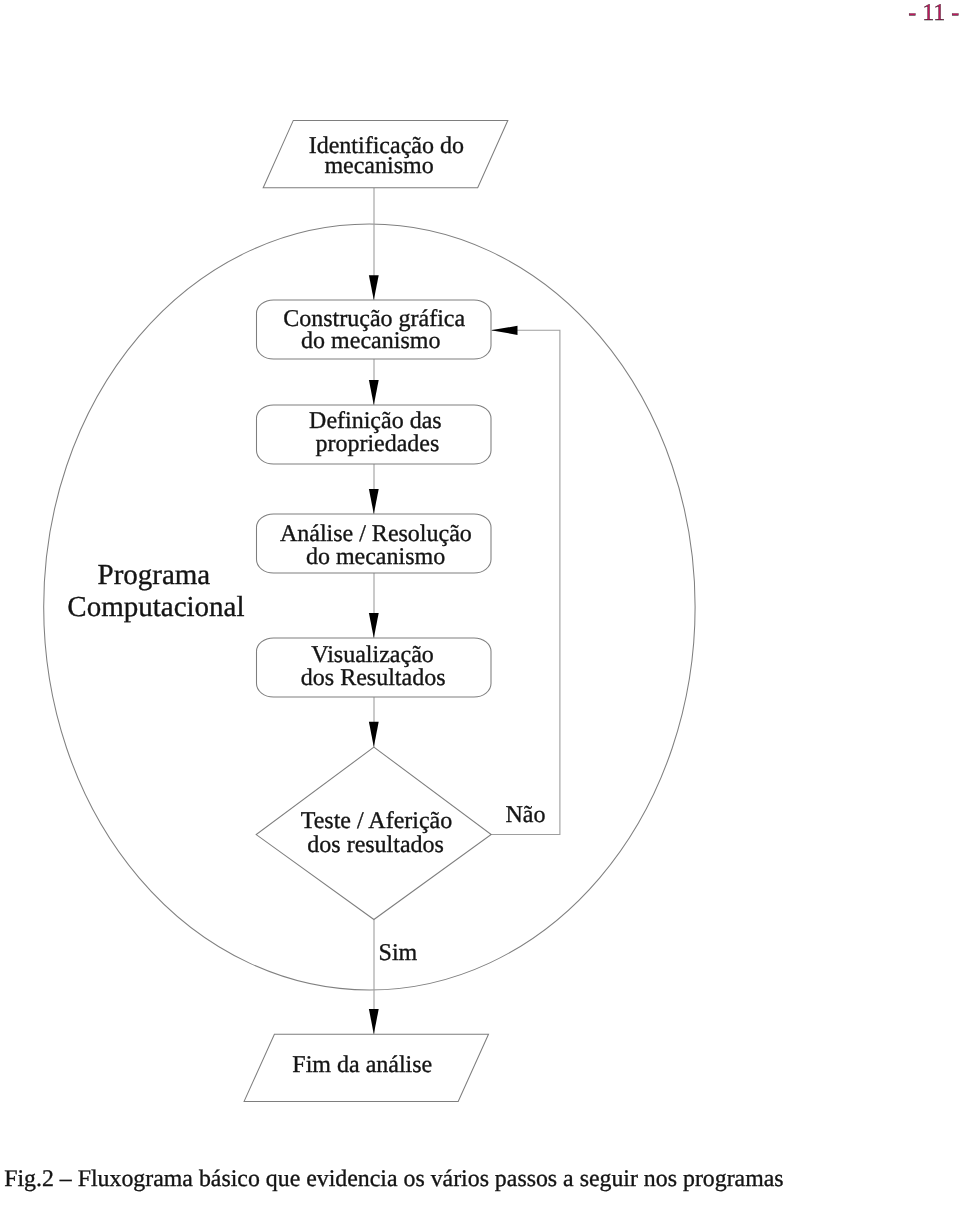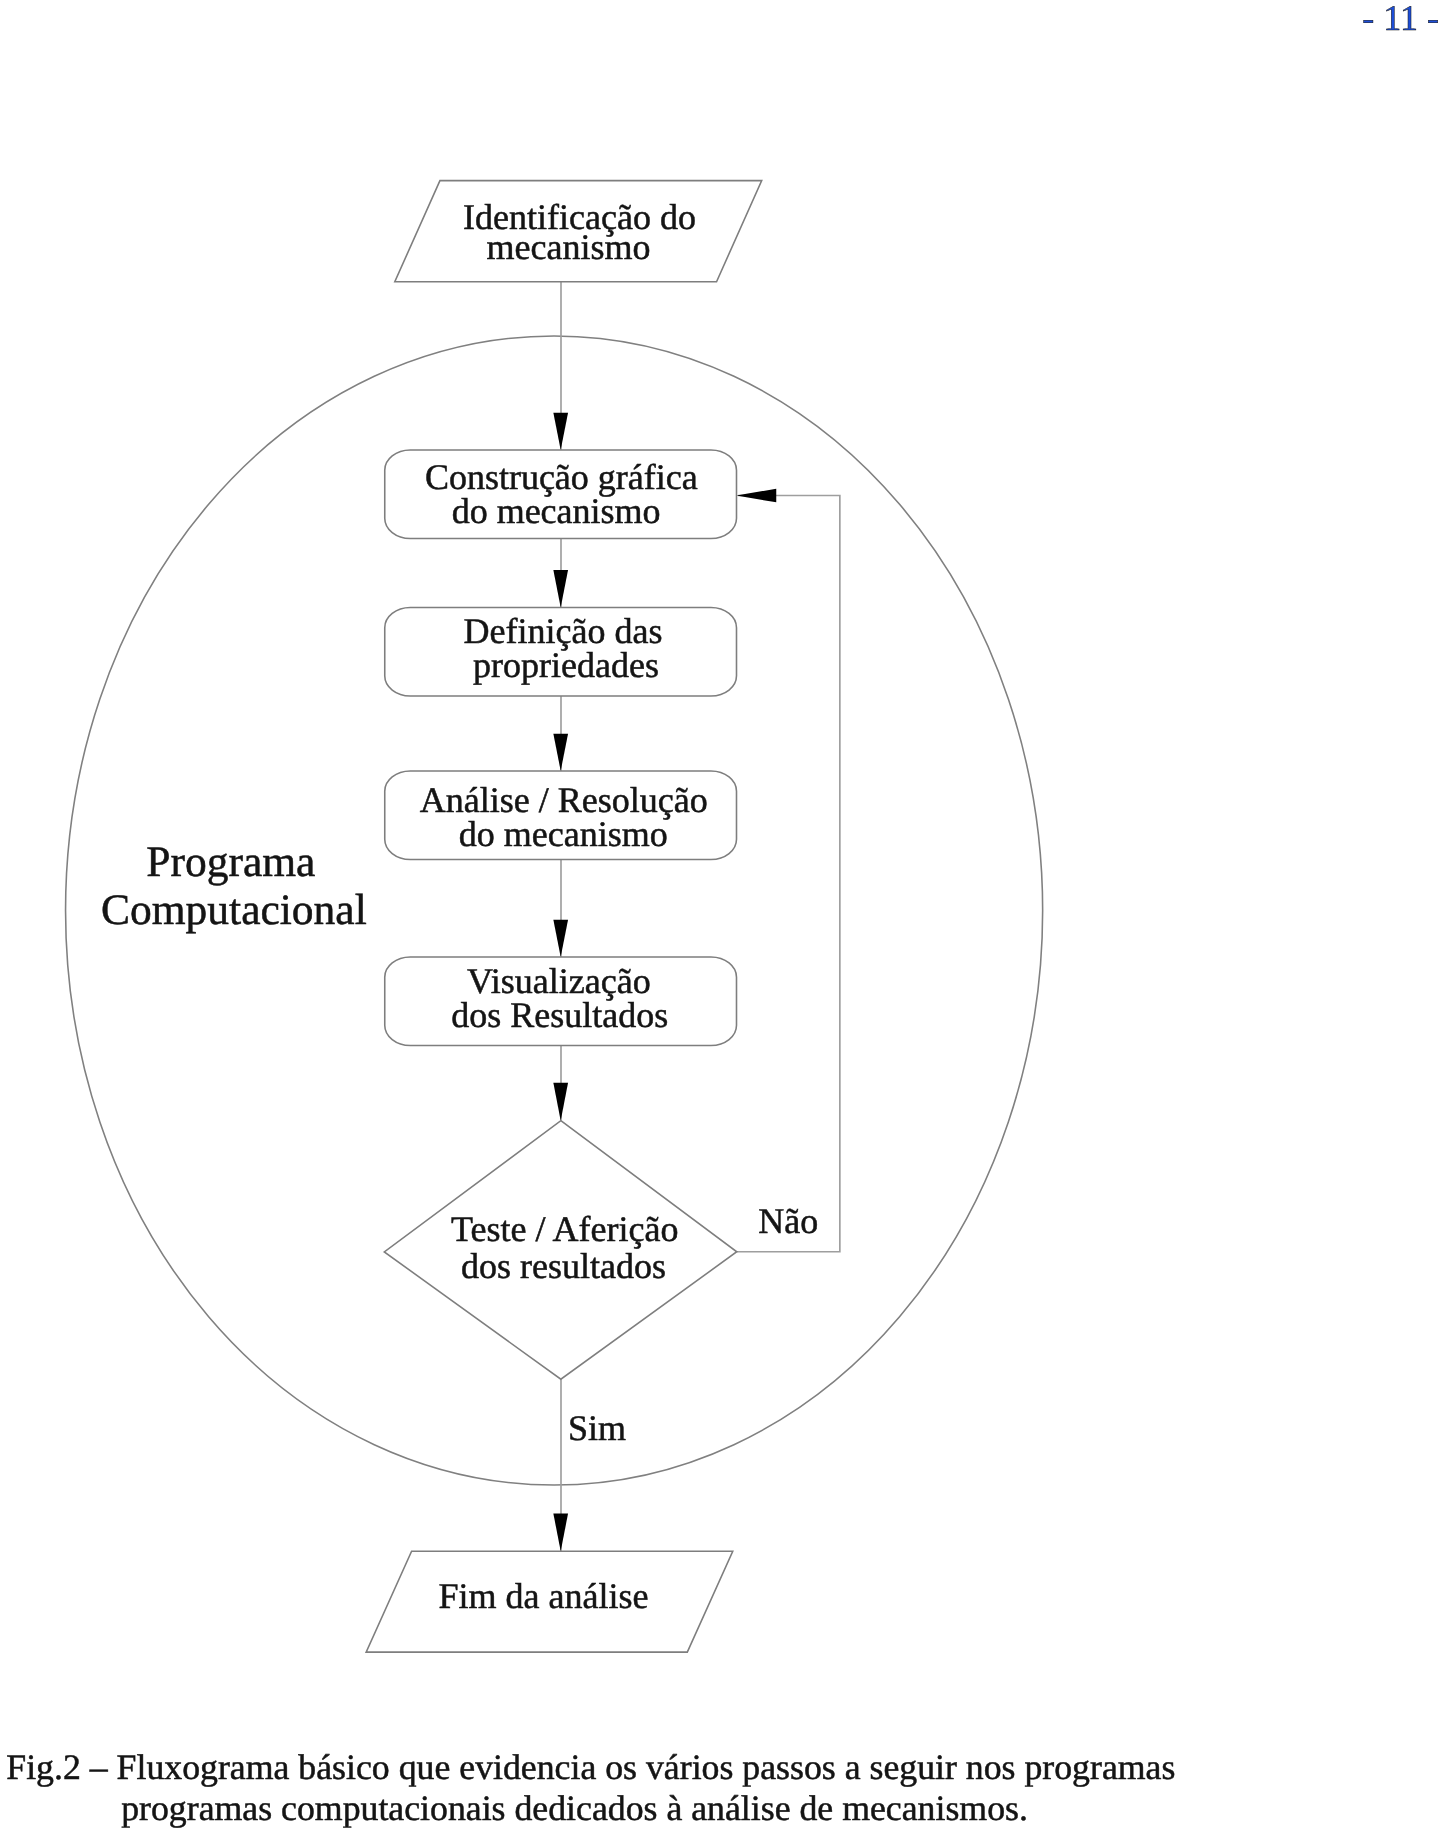--- a/index.html
+++ b/index.html
@@ -1,20 +1,20 @@
 <!DOCTYPE html>
 <html><head>
 <meta charset="utf-8">
 <style>
   html,body{margin:0;padding:0;background:#ffffff;}
   body{width:960px;height:1222px;position:relative;overflow:hidden;
        font-family:"Liberation Serif",serif;color:#111;
        -webkit-font-smoothing:antialiased;text-rendering:geometricPrecision;}
   .page{position:absolute;left:0;top:0;width:960px;height:1222px;}
-  #pageno{position:absolute;left:908.2px;top:0.6px;font-size:24px;line-height:24px;white-space:nowrap;-webkit-text-stroke:0.34px #141414;color:#1d4ed8;}
+  #pageno{position:absolute;left:908.2px;top:0.6px;font-size:24px;line-height:24px;white-space:nowrap;-webkit-text-stroke:0.34px #141414;color:#be185d;}
   #fig{position:absolute;left:0;top:0;}
   #caption{position:absolute;left:4.2px;top:1165.5px;width:952px;font-size:23.85px;line-height:27.2px;-webkit-text-stroke:0.34px #141414;color:#141414;}
   #caption .l2{display:block;text-indent:76.6px;}
   svg text{font-family:"Liberation Serif",serif;font-size:24px;fill:#141414;stroke:#141414;stroke-width:0.34;paint-order:stroke fill;}
 </style>
 </head>
 <body>
 
 <div class="page">
 
@@ -80,16 +80,15 @@
     </g>
 
     <g>
       <text x="505.5" y="822.3">Não</text>
       <text x="378.6" y="960.0">Sim</text>
     </g>
   </svg>
 
   <div id="caption">
     <span>Fig.2 – Fluxograma básico que evidencia os vários passos a seguir nos programas</span>
-    <span class="l2">programas computacionais dedicados à análise de mecanismos.</span>
   </div>
 
 </div>
 
 </body></html>

